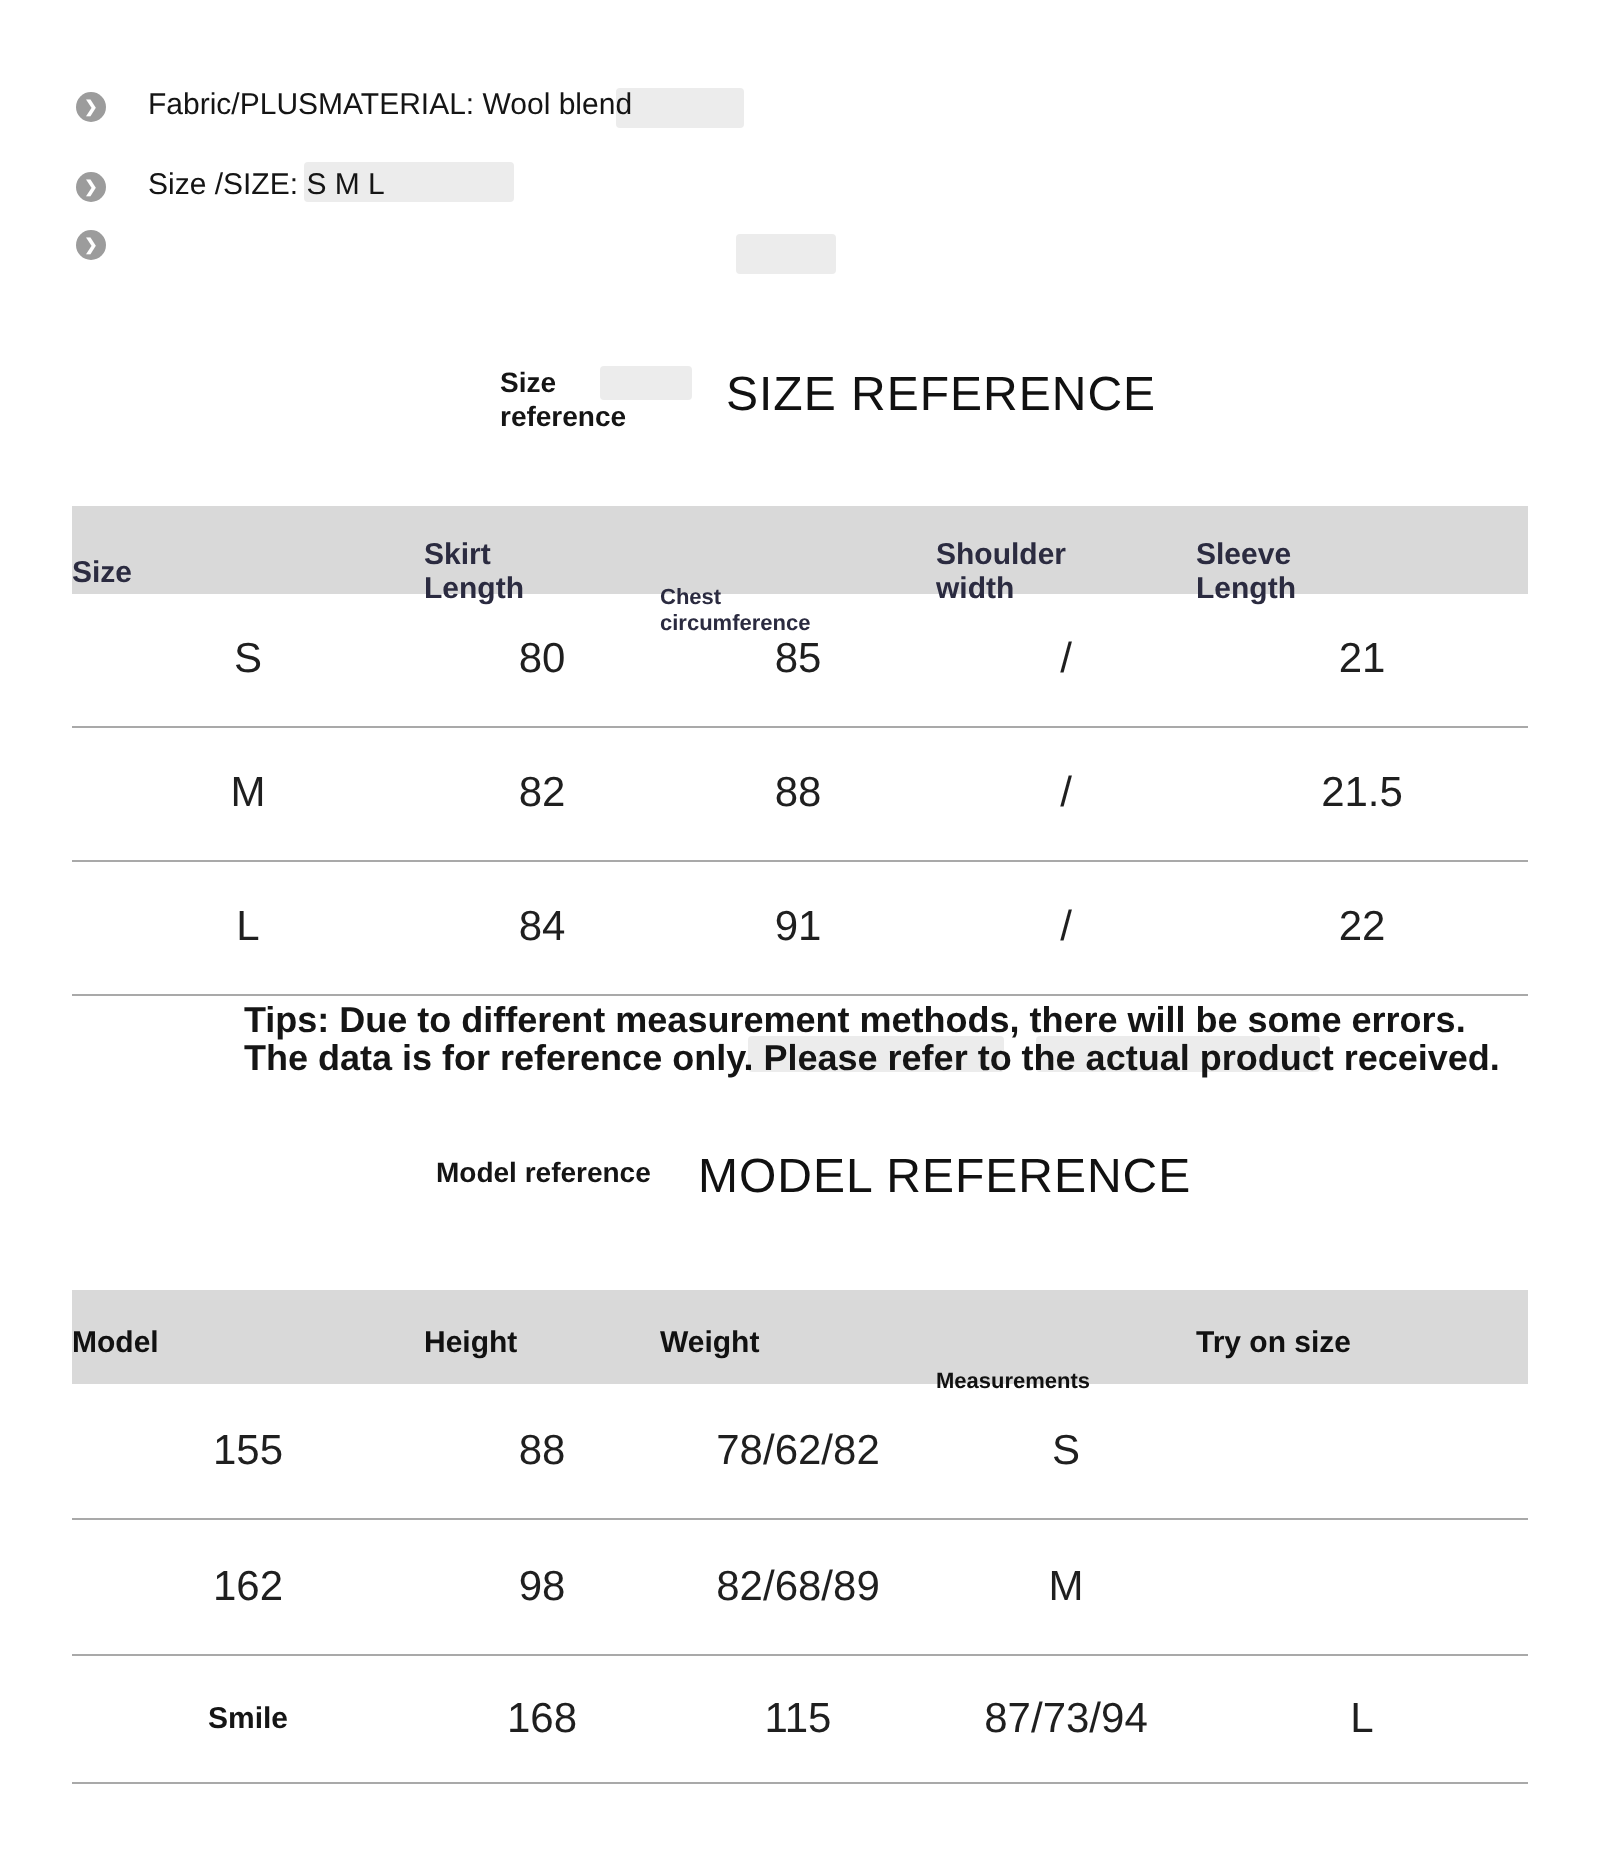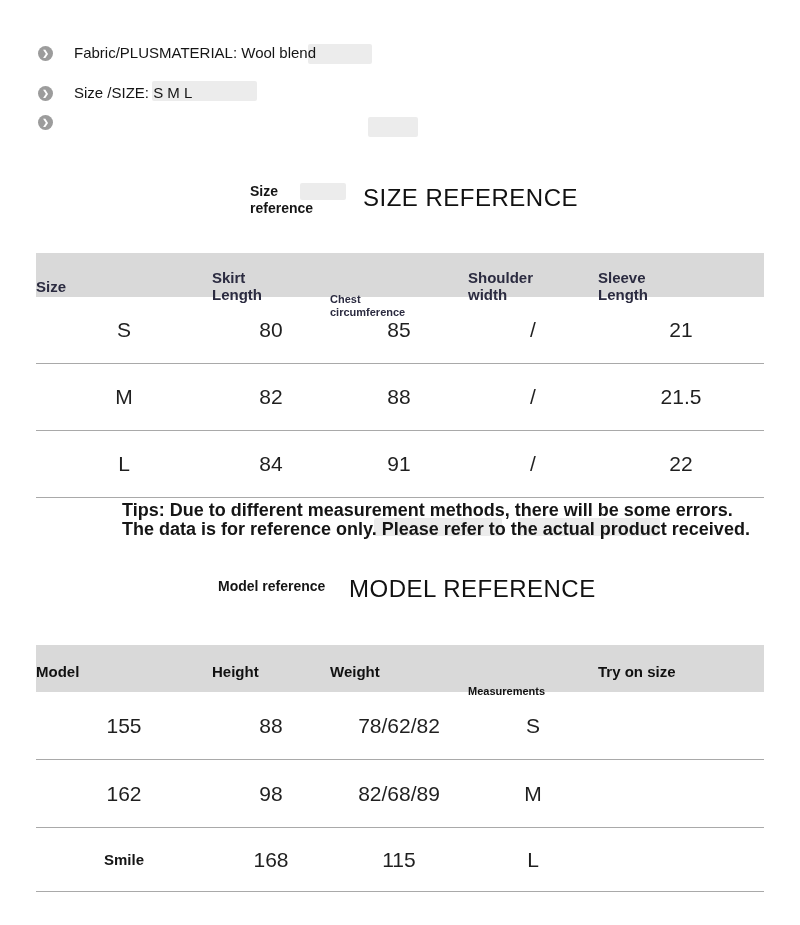--- a/index.html
+++ b/index.html
@@ -202,17 +202,18 @@
     <div class="grid-row trow">
       <div class="td">162</div>
       <div class="td">98</div>
       <div class="td">82/68/89</div>
       <div class="td">M</div>
     </div>
     <div class="grid-row trow last">
       <div class="td name">Smile</div>
       <div class="td">168</div>
       <div class="td">115</div>
+      <div class="td">87/73/94</div>
       <div class="td">L</div>
     </div>
   </div>
 
 </div>
 
 </body></html>

